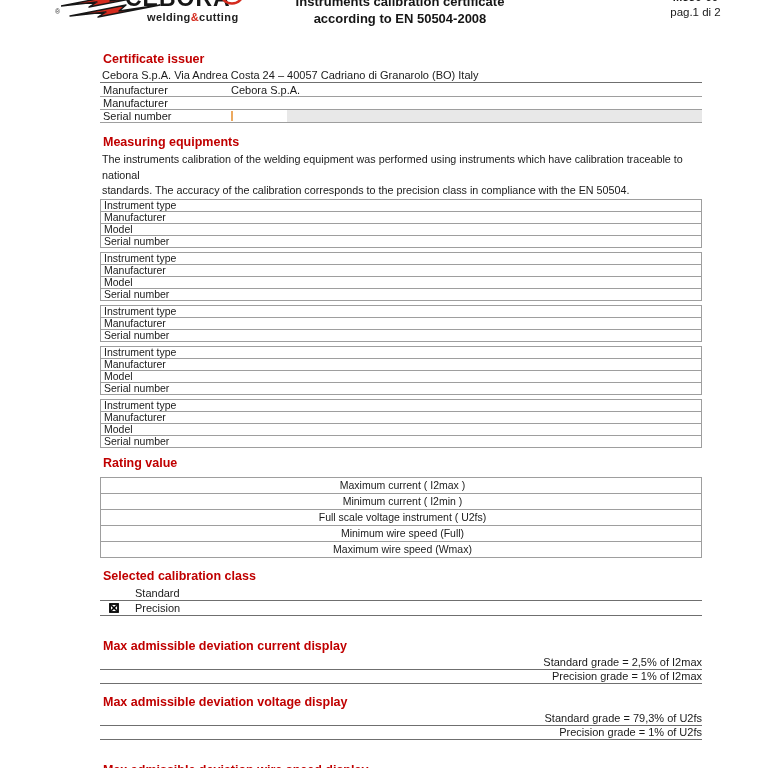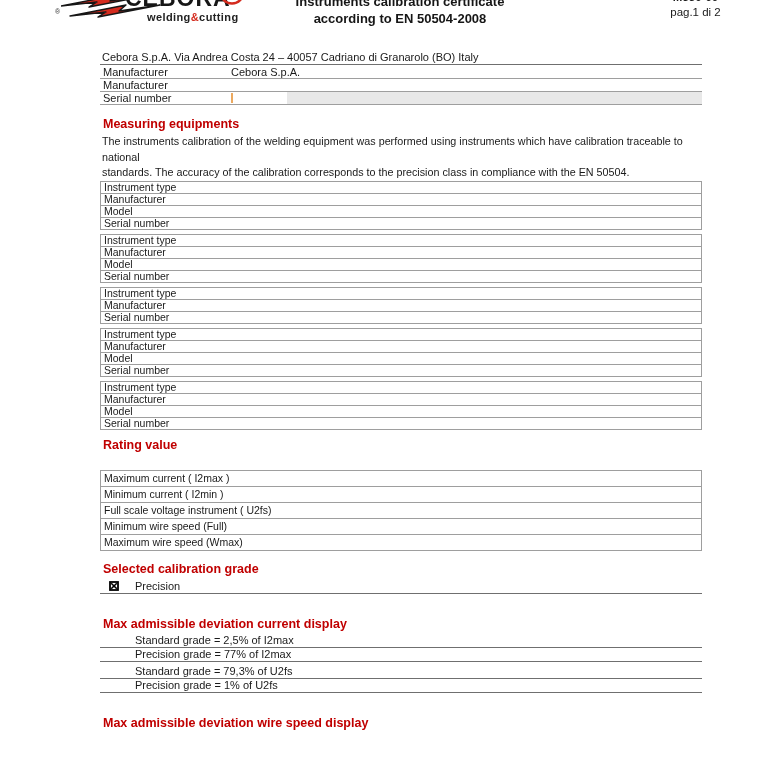--- a/index.html
+++ b/index.html
@@ -60,30 +60,30 @@
 
   
   .tbl{border:1px solid var(--border-grey,#9e9e9e);border-bottom:none;}
   .tbl .trow{
     height:11px;border-bottom:1px solid var(--border-grey,#9e9e9e);
     font-size:10.5px;line-height:11px;padding-left:3px;overflow:hidden;
   }
   .tbl.tall .trow{height:14px;line-height:13px;padding-top:1px;}
   .iblock{margin-top:4px;}
   .iblock.first{margin-top:0;}
-  .rating{margin-top:18px;}
+  .rating{margin-top:7px;text-align:center;}
 
   
   .opt-rows{margin-top:3px;}
   .opt-row{
     display:flex;align-items:center;height:14px;font-size:11px;line-height:14px;
     border-bottom:1px solid var(--underline-grey,#6f6f6f);
   }
   .cb-cell{flex:0 0 35px;display:flex;align-items:center;padding-left:9px;box-sizing:border-box;}
-  .dev-rows{margin-top:3px;}
+  .dev-rows{margin-top:3px;text-align:right;}
   .dev-row{
     height:13px;padding-left:35px;font-size:11px;line-height:13px;
     border-bottom:1px solid var(--underline-grey,#6f6f6f);
   }
 </style>
 </head>
 <body>
 
 <div class="page">
 
@@ -106,20 +106,21 @@
     <div>according to EN 50504-2008</div>
   </div>
 
   <div class="docref">
     <div class="doccode">M350-00</div>
     <div>pag.1 di 2</div>
   </div>
 
   <div class="content">
 
+    <h2 class="mt5">Certificate issuer</h2>
     <div class="addr-row">Cebora S.p.A. Via Andrea Costa 24 – 40057 Cadriano di Granarolo (BO) Italy</div>
 
     <div class="eut">
       <div class="eut-row">
         <span class="lbl">Manufacturer</span>
         <span class="val">Cebora S.p.A.</span>
       </div>
       <div class="eut-row">
         <span class="lbl">Manufacturer</span>
         <span class="val"></span>
@@ -172,39 +173,49 @@
 
     <h2 class="mt9">Rating value</h2>
     <div class="tbl tall rating">
       <div class="trow">Maximum current ( I2max )</div>
       <div class="trow">Minimum current ( I2min )</div>
       <div class="trow">Full scale voltage instrument ( U2fs)</div>
       <div class="trow">Minimum wire speed (Full)</div>
       <div class="trow">Maximum wire speed (Wmax)</div>
     </div>
 
-    <h2 class="mt12">Selected calibration grade</h2>
+    <h2 class="mt12">Selected calibration class</h2>
     <div class="opt-rows">
+      <div class="opt-row">
+        <span class="cb-cell">
+          <svg width="10" height="10" viewBox="0 0 10 10" style="visibility: hidden;">
+            <rect x="1" y="1" width="8" height="8" fill="#fff" stroke="#000" stroke-width="1.8"></rect>
+            <path d="M2.2,2.2 L7.8,7.8 M7.8,2.2 L2.2,7.8" stroke="#000" stroke-width="1.6"></path>
+          </svg>
+        </span>
+        <span>Standard</span>
+      </div>
       <div class="opt-row">
         <span class="cb-cell">
           <svg width="10" height="10" viewBox="0 0 10 10">
             <rect x="1" y="1" width="8" height="8" fill="#fff" stroke="#000" stroke-width="1.8"></rect>
             <path d="M2.2,2.2 L7.8,7.8 M7.8,2.2 L2.2,7.8" stroke="#000" stroke-width="1.6"></path>
           </svg>
         </span>
         <span>Precision</span>
       </div>
     </div>
 
     <h2 class="mt11">Max admissible deviation current display</h2>
     <div class="dev-rows">
       <div class="dev-row">Standard grade = 2,5% of I2max</div>
-      <div class="dev-row">Precision grade = 77% of I2max</div>
-    </div>
-
+      <div class="dev-row">Precision grade = 1% of I2max</div>
+    </div>
+
+    <h2 class="mt12">Max admissible deviation voltage display</h2>
     <div class="dev-rows">
       <div class="dev-row">Standard grade = 79,3% of  U2fs</div>
       <div class="dev-row">Precision grade = 1% of  U2fs</div>
     </div>
 
     <h2 class="mt11">Max admissible deviation wire speed display</h2>
 
   </div>
 </div>
 

